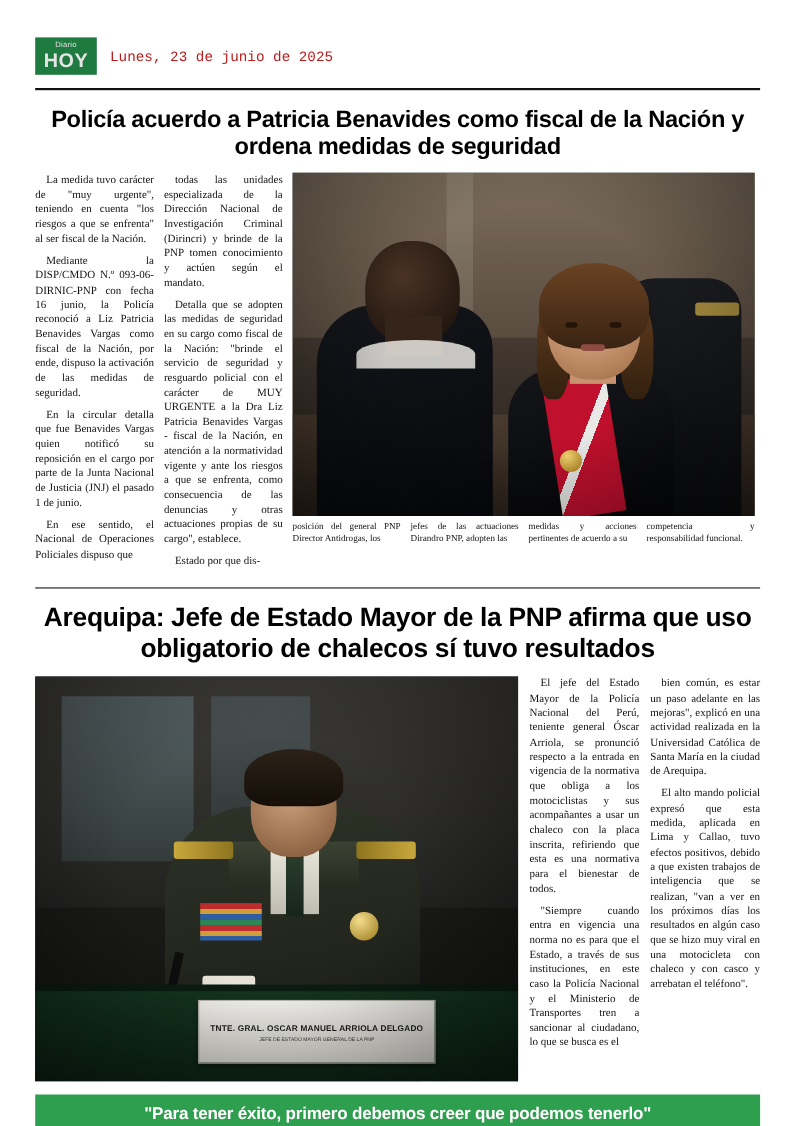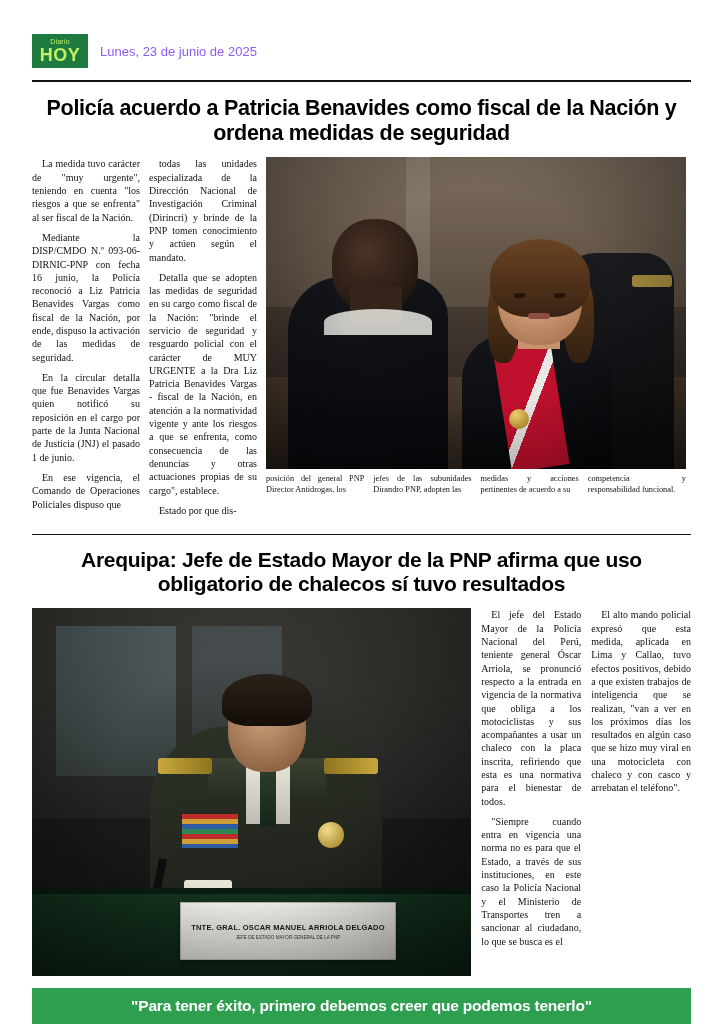--- a/index.html
+++ b/index.html
@@ -30,44 +30,44 @@
     align-items: center;
     height: 46px;
     margin-top: 28px;
     border-bottom: 2px solid #111;
     padding-bottom: 6px;
   }
   .logo-box {
     width: 56px;
     height: 34px;
     background: #1f7a3f;
-    color: #bef264;
+    color: #e5e5e5;
     display: flex;
     flex-direction: column;
     align-items: center;
     justify-content: center;
     line-height: 1;
     margin-right: 12px;
   }
   .logo-top {
     font-family: "Liberation Sans", sans-serif;
     font-size: 7px;
     letter-spacing: .2px;
     margin-bottom: 1px;
   }
   .logo-main {
     font-family: "Liberation Sans", sans-serif;
     font-weight: bold;
     font-size: 18px;
     letter-spacing: .5px;
   }
   .masthead-date {
-    font-family: Liberation Sans, sans-serif;
+    font-family: Liberation Mono, monospace;
     font-size: 13px;
-    color: #8b5cf6;
+    color: #b91c1c;
   }
   .masthead-right {
     margin-left: auto;
     display: flex;
     align-items: baseline;
   }
   .section-name {
     font-family: "Liberation Sans", sans-serif;
     font-weight: bold;
     font-size: 19px;
@@ -85,21 +85,21 @@
     font-family: "Liberation Sans", sans-serif;
     font-weight: bold;
     text-align: center;
     line-height: 1.15;
     font-size: 21.5px;
     color: #000;
     margin: 14px 6px 12px 6px;
     letter-spacing: -.3px;
   }
   .headline.second {
-    font-size: 21px;
+    font-size: 24px;
     margin-top: 13px;
     margin-bottom: 12px;
   }
 
   
   .article1 {
     display: flex;
     gap: 9px;
     align-items: flex-start;
   }
@@ -397,21 +397,21 @@
     <div class="masthead-date">Lunes, 23 de junio de  2025</div>
   </div>
 
   <div class="headline">Policía acuerdo a Patricia Benavides como fiscal de la Nación y ordena medidas de seguridad</div>
 
   <div class="article1">
     <div class="col c1">
       <p>La medida tuvo carácter de "muy urgente", teniendo en cuenta "los riesgos a que se enfrenta" al ser fiscal de la Nación.</p>
       <p>Mediante la DISP/CMDO N.º 093-06-DIRNIC-PNP con fecha 16 junio, la Policía reconoció a Liz Patricia Benavides Vargas como fiscal de la Nación, por ende, dispuso la activación de las medidas de seguridad.</p>
       <p>En la circular detalla que fue Benavides Vargas quien notificó su reposición en el cargo por parte de la Junta Nacional de Justicia (JNJ) el pasado 1 de junio.</p>
-      <p>En ese vigencia, el Comando de Operaciones Policiales dispuso que</p>
+      <p>En ese sentido, el Nacional de Operaciones Policiales dispuso que</p>
     </div>
 
     <div class="col c2">
       <p>todas las unidades especializada de la Dirección Nacional de Investigación Criminal (Dirincri) y brinde de la PNP tomen conocimiento y actúen según el mandato.</p>
       <p>Detalla que se adopten las medidas de seguridad en su cargo como fiscal de la Nación: "brinde el servicio de seguridad y resguardo policial con el carácter de MUY URGENTE a la Dra Liz Patricia Benavides Vargas - fiscal de la Nación, en atención a la normatividad vigente y ante los riesgos a que se enfrenta, como consecuencia de las denuncias y otras actuaciones propias de su cargo", establece.</p>
       <p>Estado por que dis-</p>
     </div>
 
     <div>
       <div class="photo1">
@@ -438,21 +438,21 @@
         <div class="p1-c-hair"></div>
         <div class="p1-eye" style="left:248px; top:136px;"></div>
         <div class="p1-eye" style="left:288px; top:136px;"></div>
         <div class="p1-mouth"></div>
 
         <div class="p1-vignette"></div>
       </div>
 
       <div class="caption-row">
         <div class="caption-col">posición del general PNP Director Antidrogas, los</div>
-        <div class="caption-col">jefes de las subunidades Dirandro PNP, adopten las</div>
+        <div class="caption-col">jefes de las actuaciones Dirandro PNP, adopten las</div>
         <div class="caption-col">medidas y acciones pertinentes de acuerdo a su</div>
         <div class="caption-col">competencia y responsabilidad funcional.</div>
       </div>
     </div>
   </div>
 
   <hr class="rule">
 
   <div class="headline second">Arequipa: Jefe de Estado Mayor de la PNP afirma que uso obligatorio de chalecos sí tuvo resultados</div>
 
@@ -491,20 +491,21 @@
 
       <div class="p2-vignette"></div>
     </div>
 
     <div class="col c3">
       <p>El jefe del Estado Mayor de la Policía Nacional del Perú, teniente general Óscar Arriola, se pronunció respecto a la entrada en vigencia de la normativa que obliga a los motociclistas y sus acompañantes a usar un chaleco con la placa inscrita, refiriendo que esta es una normativa para el bienestar de todos.</p>
       <p>"Siempre cuando entra en vigencia una norma no es para que el Estado, a través de sus instituciones, en este caso la Policía Nacional y el Ministerio de Transportes tren a sancionar al ciudadano, lo que se busca es el</p>
     </div>
 
     <div class="col c4">
+      <p>bien común, es estar un paso adelante en las mejoras", explicó en una actividad realizada en la Universidad Católica de Santa María en la ciudad de Arequipa.</p>
       <p>El alto mando policial expresó que esta medida, aplicada en Lima y Callao, tuvo efectos positivos, debido a que existen trabajos de inteligencia que se realizan, "van a ver en los próximos días los resultados en algún caso que se hizo muy viral en una motocicleta con chaleco y con casco y arrebatan el teléfono".</p>
     </div>
   </div>
 
   <div class="quote-bar">
     <span>"Para tener éxito, primero debemos creer que podemos tenerlo"</span>
   </div>
 
 </div>
 

